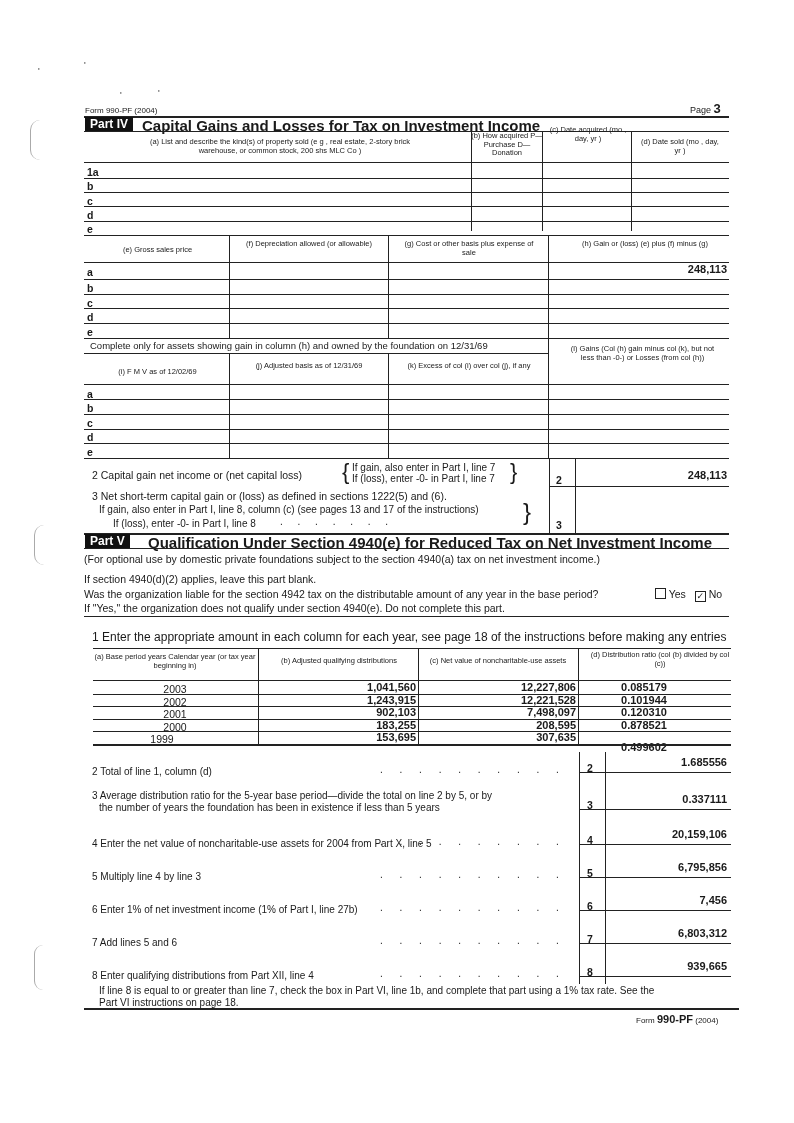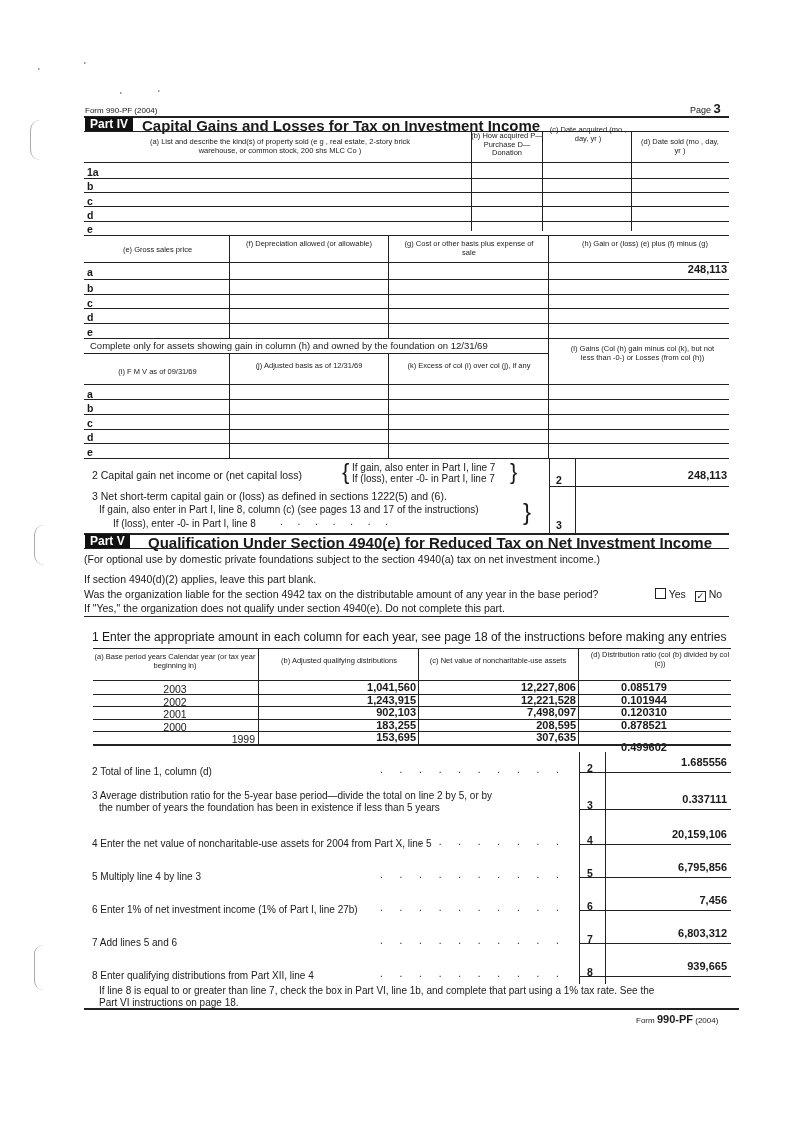--- a/index.html
+++ b/index.html
@@ -82,21 +82,21 @@
   <div class="hl" style="left:84px;top:323px;width:645px;"></div>
   <div class="abs lbl" style="left:87px;top:326px;">e</div>
   <div class="hl" style="left:84px;top:338px;width:645px;"></div>
 </div>
 
 <div class="abs txt" style="left:90px;top:340px;font-size:9.5px;">Complete only for assets showing gain in column (h) and owned by the foundation on 12/31/69</div>
 <div class="hl" style="left:84px;top:353px;width:465px;"></div>
 <div class="vl" style="left:548px;top:338px;height:120px;"></div>
 <div class="vl" style="left:229px;top:353px;height:105px;"></div>
 <div class="vl" style="left:388px;top:353px;height:105px;"></div>
-<div class="abs small" style="left:90px;top:368px;width:135px;">(i) F M V as of 09/31/69</div>
+<div class="abs small" style="left:90px;top:368px;width:135px;">(i) F M V as of 12/02/69</div>
 <div class="abs small" style="left:240px;top:362px;width:138px;">(j) Adjusted basis as of 12/31/69</div>
 <div class="abs small" style="left:400px;top:362px;width:138px;">(k) Excess of col (i) over col (j), if any</div>
 <div class="abs small" style="left:565px;top:345px;width:155px;">(l) Gains (Col (h) gain minus col (k), but not less than -0-) or Losses (from col (h))</div>
 <div class="hl" style="left:84px;top:384px;width:645px;"></div>
 
 <div>
   <div class="abs lbl" style="left:87px;top:388px;">a</div>
   <div class="hl" style="left:84px;top:399px;width:645px;"></div>
   <div class="abs lbl" style="left:87px;top:402px;">b</div>
   <div class="hl" style="left:84px;top:414px;width:645px;"></div>
@@ -172,21 +172,21 @@
     <div class="abs txt" style="left:95px;top:708.2px;width:160px;text-align:center;">2001</div>
     <div class="abs num" style="left:262px;top:706.2px;width:154px;">902,103</div>
     <div class="abs num" style="left:420px;top:706.2px;width:156px;">7,498,097</div>
     <div class="abs num" style="left:585px;top:706.2px;width:118px;text-align:center;">0.120310</div>
     <div class="hl" style="left:93px;top:718.8000000000001px;width:638px;"></div>
     <div class="abs txt" style="left:95px;top:720.8px;width:160px;text-align:center;">2000</div>
     <div class="abs num" style="left:262px;top:718.8px;width:154px;">183,255</div>
     <div class="abs num" style="left:420px;top:718.8px;width:156px;">208,595</div>
     <div class="abs num" style="left:585px;top:718.8px;width:118px;text-align:center;">0.878521</div>
     <div class="hl" style="left:93px;top:731.4px;width:638px;"></div>
-    <div class="abs txt" style="left:95px;top:733.4px;width:160px;text-align:right;">1999</div>
+    <div class="abs txt" style="left:82px;top:733.4px;width:160px;text-align:center;">1999</div>
     <div class="abs num" style="left:262px;top:731.4px;width:154px;">153,695</div>
     <div class="abs num" style="left:420px;top:731.4px;width:156px;">307,635</div>
     <div class="abs num" style="left:585px;top:731.4px;width:118px;text-align:center;margin-top:10px;">0.499602</div>
   </div>
 <div class="hl thick" style="left:93px;top:744px;width:638px;"></div>
 
 <div class="vl" style="left:579px;top:752px;height:232px;"></div>
 <div class="vl" style="left:605px;top:752px;height:232px;"></div>
 <div id="p5lines">
     <div class="abs txt" style="left:92px;top:766px;font-size:10px;">2 Total of line 1, column (d)</div>

